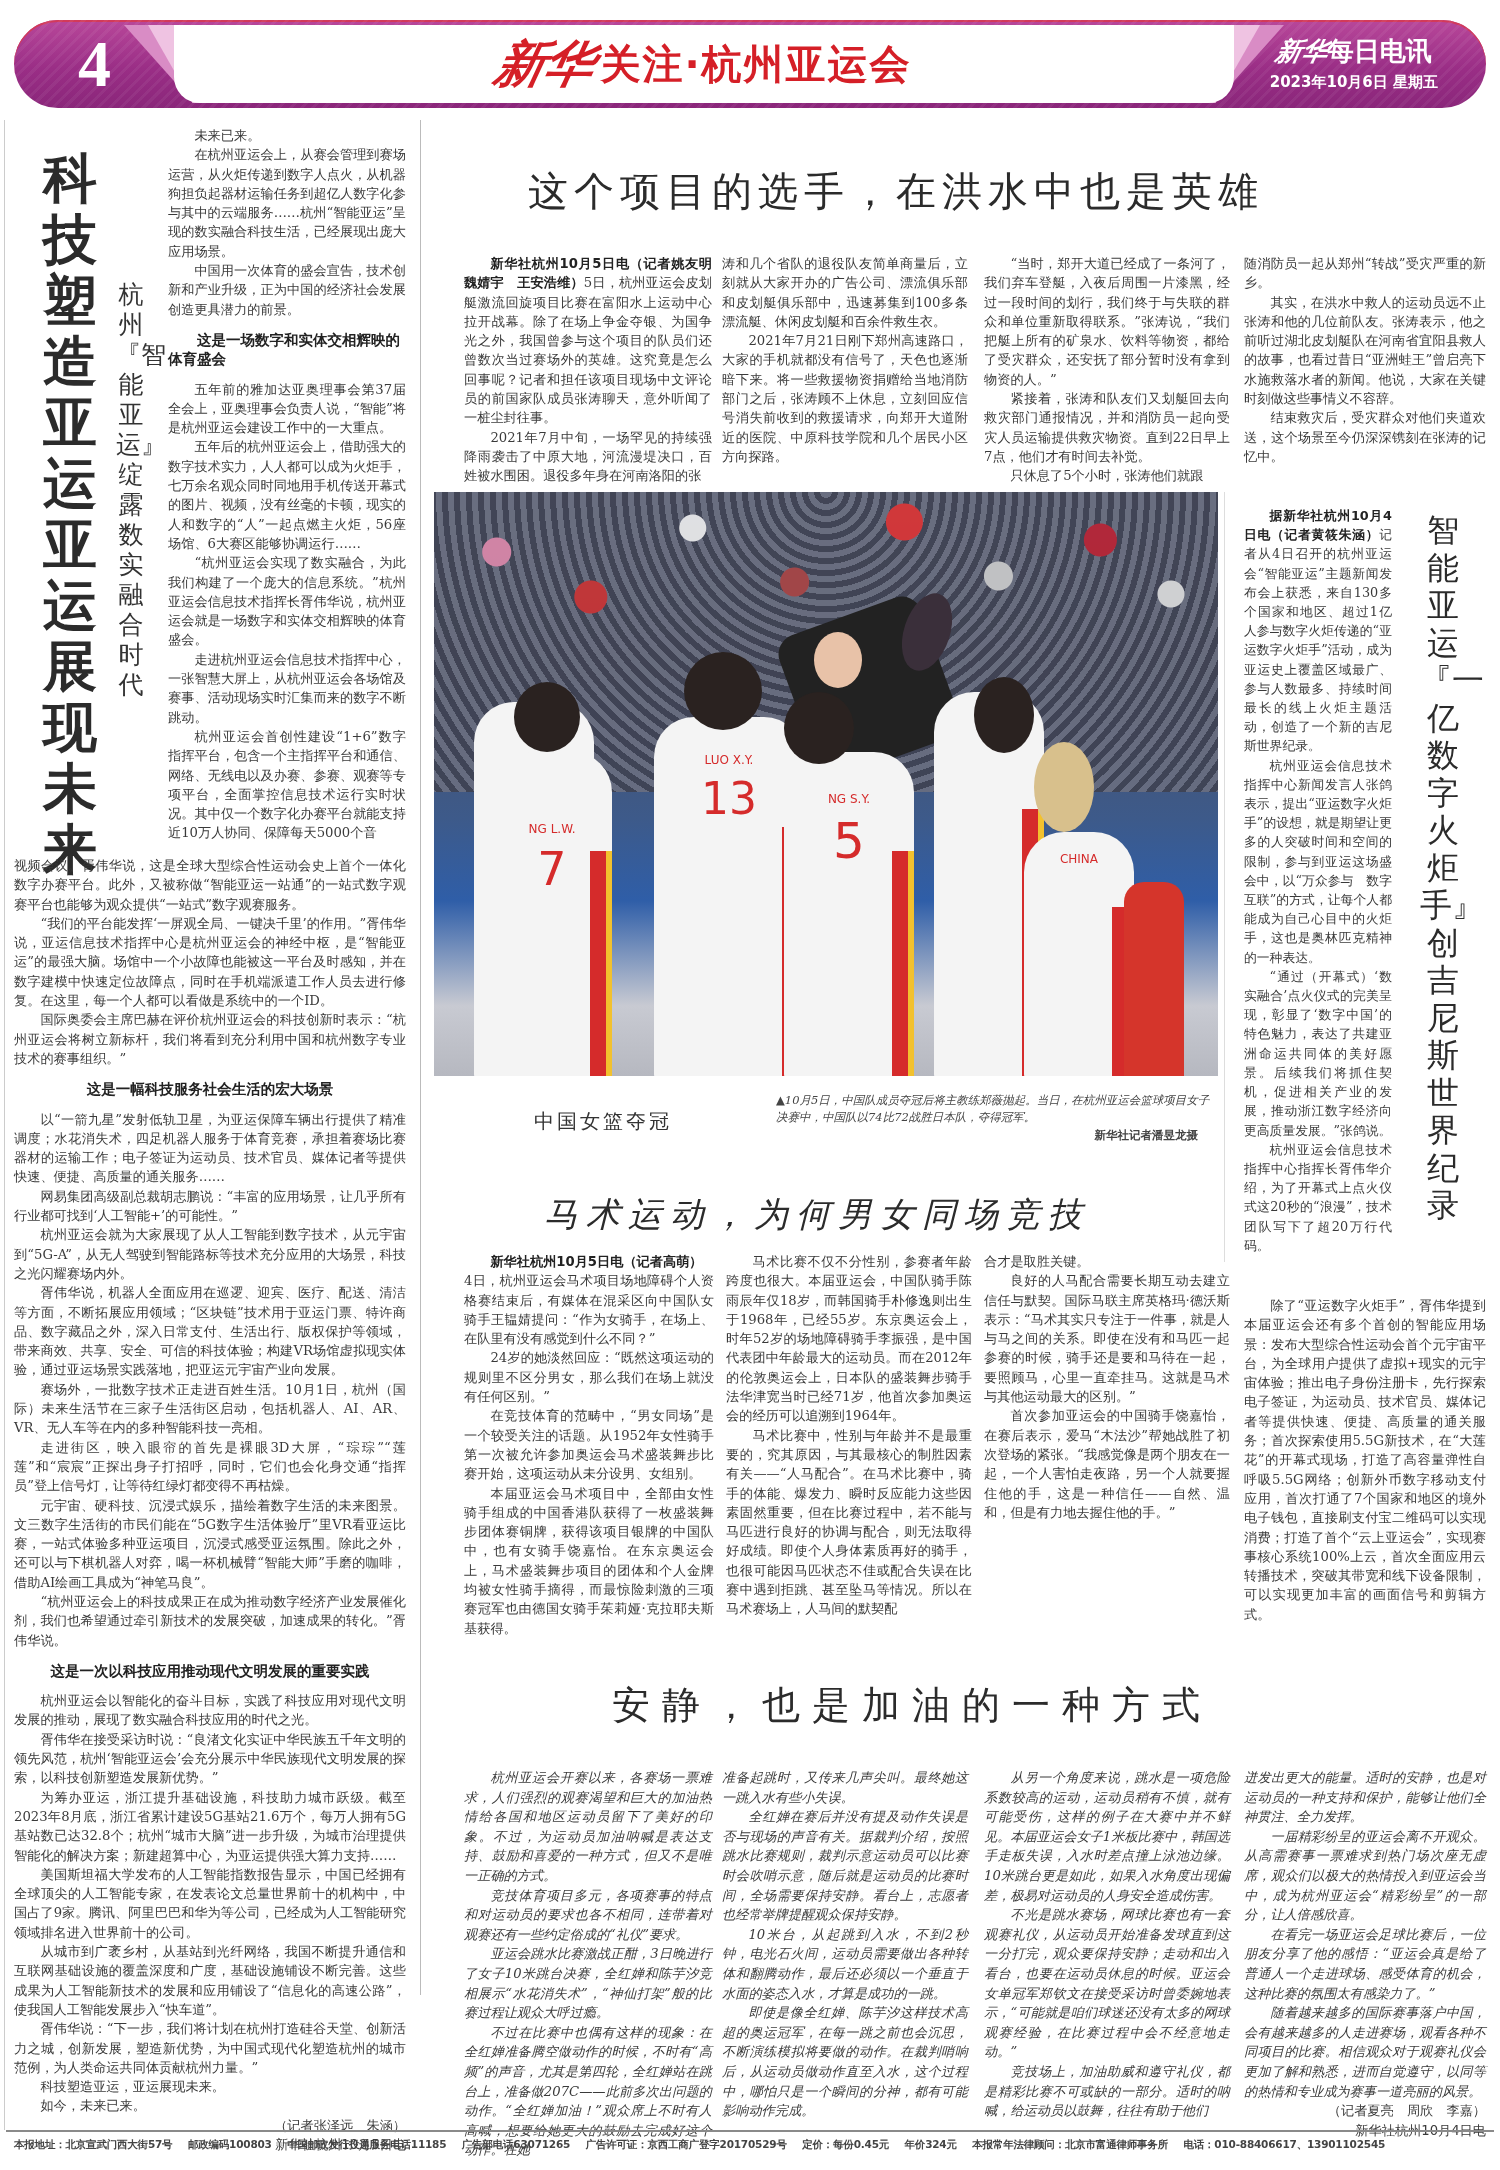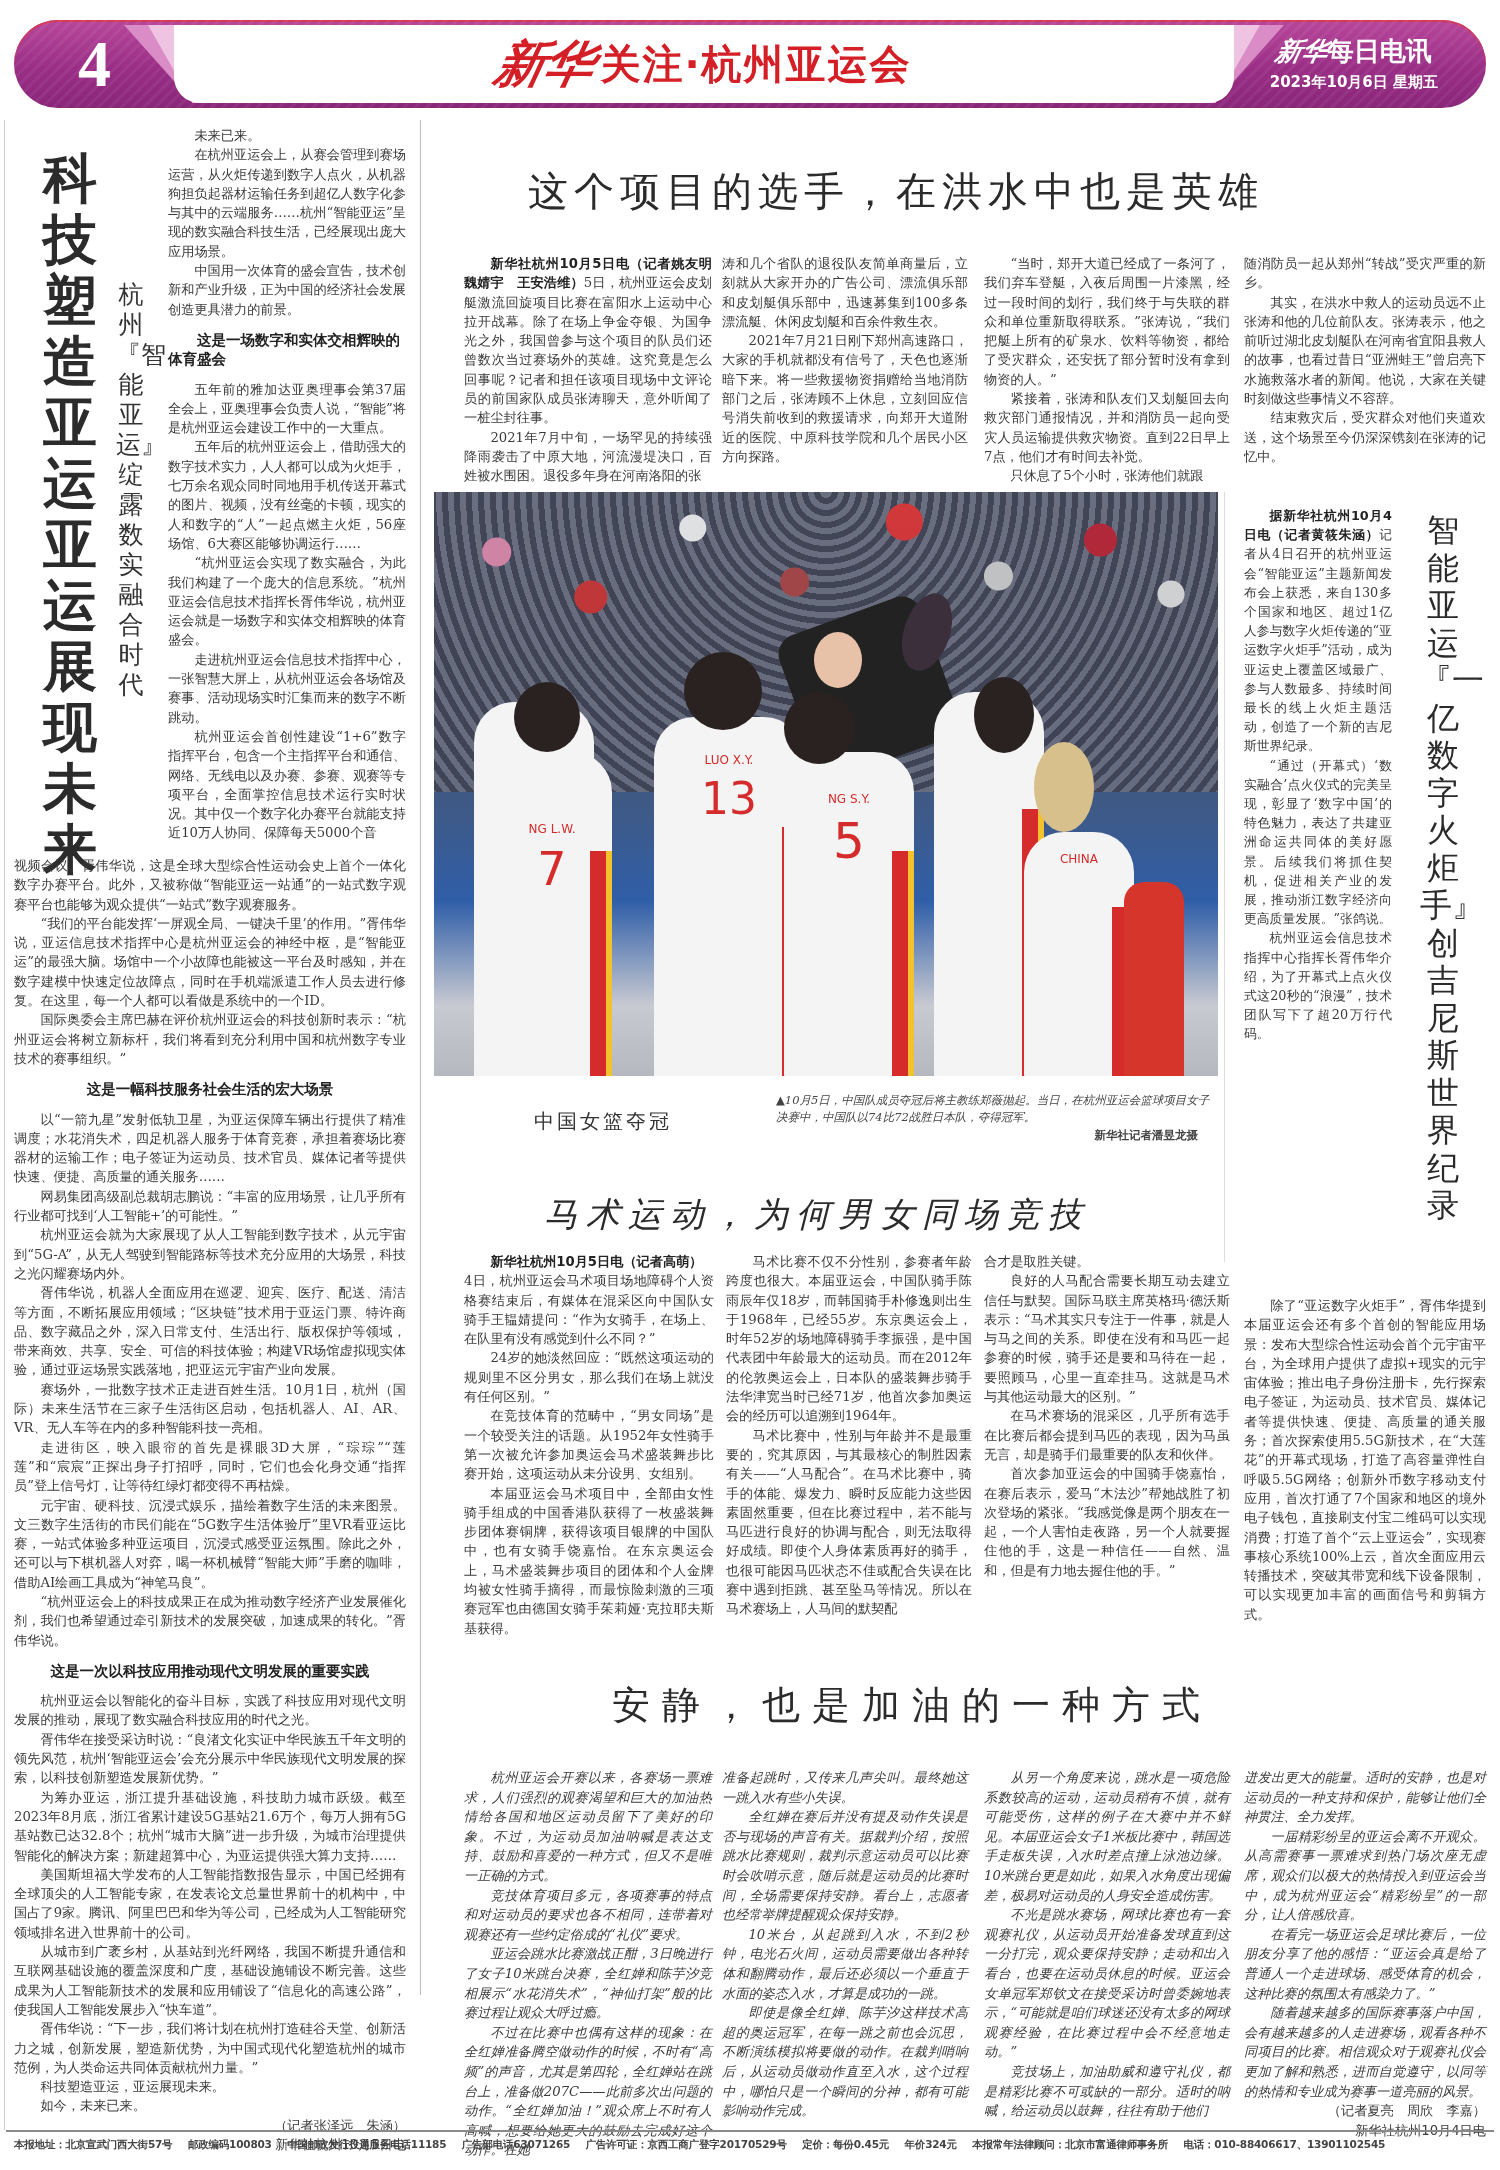--- a/index.html
+++ b/index.html
@@ -226,20 +226,21 @@
 
 <div class="photo-caption-title">中国女篮夺冠</div>
 <div class="photo-caption">
   <span>▲10月5日，中国队成员夺冠后将主教练郑薇抛起。当日，在杭州亚运会篮球项目女子决赛中，中国队以74比72战胜日本队，夺得冠军。</span>
   <span class="credit">新华社记者潘昱龙摄</span>
 </div>
 
 <div class="rv-rule"></div>
 <div class="col" style="left:1244px; top:506px; width:148px; font-size:12.8px; line-height:19.2px;">
   <p><span class="lead">据新华社杭州10月4日电（记者黄筱朱涵）</span><span>记者从4日召开的杭州亚运会“智能亚运”主题新闻发布会上获悉，来自130多个国家和地区、超过1亿人参与数字火炬传递的“亚运数字火炬手”活动，成为亚运史上覆盖区域最广、参与人数最多、持续时间最长的线上火炬主题活动，创造了一个新的吉尼斯世界纪录。</span></p>
+  <p>杭州亚运会信息技术指挥中心新闻发言人张鸽表示，提出“亚运数字火炬手”的设想，就是期望让更多的人突破时间和空间的限制，参与到亚运这场盛会中，以“万众参与　数字互联”的方式，让每个人都能成为自己心目中的火炬手，这也是奥林匹克精神的一种表达。</p>
   <p>“通过（开幕式）‘数实融合’点火仪式的完美呈现，彰显了‘数字中国’的特色魅力，表达了共建亚洲命运共同体的美好愿景。后续我们将抓住契机，促进相关产业的发展，推动浙江数字经济向更高质量发展。”张鸽说。</p>
   <p>杭州亚运会信息技术指挥中心指挥长胥伟华介绍，为了开幕式上点火仪式这20秒的“浪漫”，技术团队写下了超20万行代码。</p>
 </div>
 <div class="rv-title">智能亚运『一亿数字火炬手』创吉尼斯世界纪录</div>
 <div class="col" style="left:1244px; top:1296px; width:242px;">
   <p>除了“亚运数字火炬手”，胥伟华提到本届亚运会还有多个首创的智能应用场景：发布大型综合性运动会首个元宇宙平台，为全球用户提供了虚拟+现实的元宇宙体验；推出电子身份注册卡，先行探索电子签证，为运动员、技术官员、媒体记者等提供快速、便捷、高质量的通关服务；首次探索使用5.5G新技术，在“大莲花”的开幕式现场，打造了高容量弹性自呼吸5.5G网络；创新外币数字移动支付应用，首次打通了7个国家和地区的境外电子钱包，直接刷支付宝二维码可以实现消费；打造了首个“云上亚运会”，实现赛事核心系统100%上云，首次全面应用云转播技术，突破其带宽和线下设备限制，可以实现更加丰富的画面信号和剪辑方式。</p>
 </div>
 
 <div class="hl light" style="left:544px; top:1192px; font-size:34px; letter-spacing:8px;font-style:italic;">马术运动，为何男女同场竞技</div>
 
@@ -250,21 +251,20 @@
   <p>在竞技体育的范畴中，“男女同场”是一个较受关注的话题。从1952年女性骑手第一次被允许参加奥运会马术盛装舞步比赛开始，这项运动从未分设男、女组别。</p>
   <p>本届亚运会马术项目中，全部由女性骑手组成的中国香港队获得了一枚盛装舞步团体赛铜牌，获得该项目银牌的中国队中，也有女骑手饶嘉怡。在东京奥运会上，马术盛装舞步项目的团体和个人金牌均被女性骑手摘得，而最惊险刺激的三项赛冠军也由德国女骑手茱莉娅·克拉耶夫斯基获得。</p>
 </div>
 <div class="col" style="left:726px; top:1252px; width:246px;">
   <p>马术比赛不仅不分性别，参赛者年龄跨度也很大。本届亚运会，中国队骑手陈雨辰年仅18岁，而韩国骑手朴修逸则出生于1968年，已经55岁。东京奥运会上，时年52岁的场地障碍骑手李振强，是中国代表团中年龄最大的运动员。而在2012年的伦敦奥运会上，日本队的盛装舞步骑手法华津宽当时已经71岁，他首次参加奥运会的经历可以追溯到1964年。</p>
   <p>马术比赛中，性别与年龄并不是最重要的，究其原因，与其最核心的制胜因素有关——“人马配合”。在马术比赛中，骑手的体能、爆发力、瞬时反应能力这些因素固然重要，但在比赛过程中，若不能与马匹进行良好的协调与配合，则无法取得好成绩。即使个人身体素质再好的骑手，也很可能因马匹状态不佳或配合失误在比赛中遇到拒跳、甚至坠马等情况。所以在马术赛场上，人马间的默契配</p>
 </div>
 <div class="col" style="left:984px; top:1252px; width:246px;">
   <p class="noindent">合才是取胜关键。</p>
   <p>良好的人马配合需要长期互动去建立信任与默契。国际马联主席英格玛·德沃斯表示：“马术其实只专注于一件事，就是人与马之间的关系。即使在没有和马匹一起参赛的时候，骑手还是要和马待在一起，要照顾马，心里一直牵挂马。这就是马术与其他运动最大的区别。”</p>
-  <p>在马术赛场的混采区，几乎所有选手在比赛后都会提到马匹的表现，因为马虽无言，却是骑手们最重要的队友和伙伴。</p>
   <p>首次参加亚运会的中国骑手饶嘉怡，在赛后表示，爱马“木法沙”帮她战胜了初次登场的紧张。“我感觉像是两个朋友在一起，一个人害怕走夜路，另一个人就要握住他的手，这是一种信任——自然、温和，但是有力地去握住他的手。”</p>
 </div>
 
 <div class="hl" style="left:612px; top:1680px; font-size:38px; letter-spacing:12px;">安静，也是加油的一种方式</div>
 
 <div class="col kai" style="left:464px; top:1768px; width:248px; line-height:19.6px;">
   <p>杭州亚运会开赛以来，各赛场一票难求，人们强烈的观赛渴望和巨大的加油热情给各国和地区运动员留下了美好的印象。不过，为运动员加油呐喊是表达支持、鼓励和喜爱的一种方式，但又不是唯一正确的方式。</p>
   <p>竞技体育项目多元，各项赛事的特点和对运动员的要求也各不相同，连带着对观赛还有一些约定俗成的“礼仪”要求。</p>
   <p>亚运会跳水比赛激战正酣，3日晚进行了女子10米跳台决赛，全红婵和陈芋汐竞相展示“水花消失术”，“神仙打架”般的比赛过程让观众大呼过瘾。</p>
   <p>不过在比赛中也偶有这样的现象：在全红婵准备腾空做动作的时候，不时有“高频”的声音，尤其是第四轮，全红婵站在跳台上，准备做207C——此前多次出问题的动作。“全红婵加油！”观众席上不时有人高喊，想要给她更大的鼓励去完成好这个动作。在她</p>

